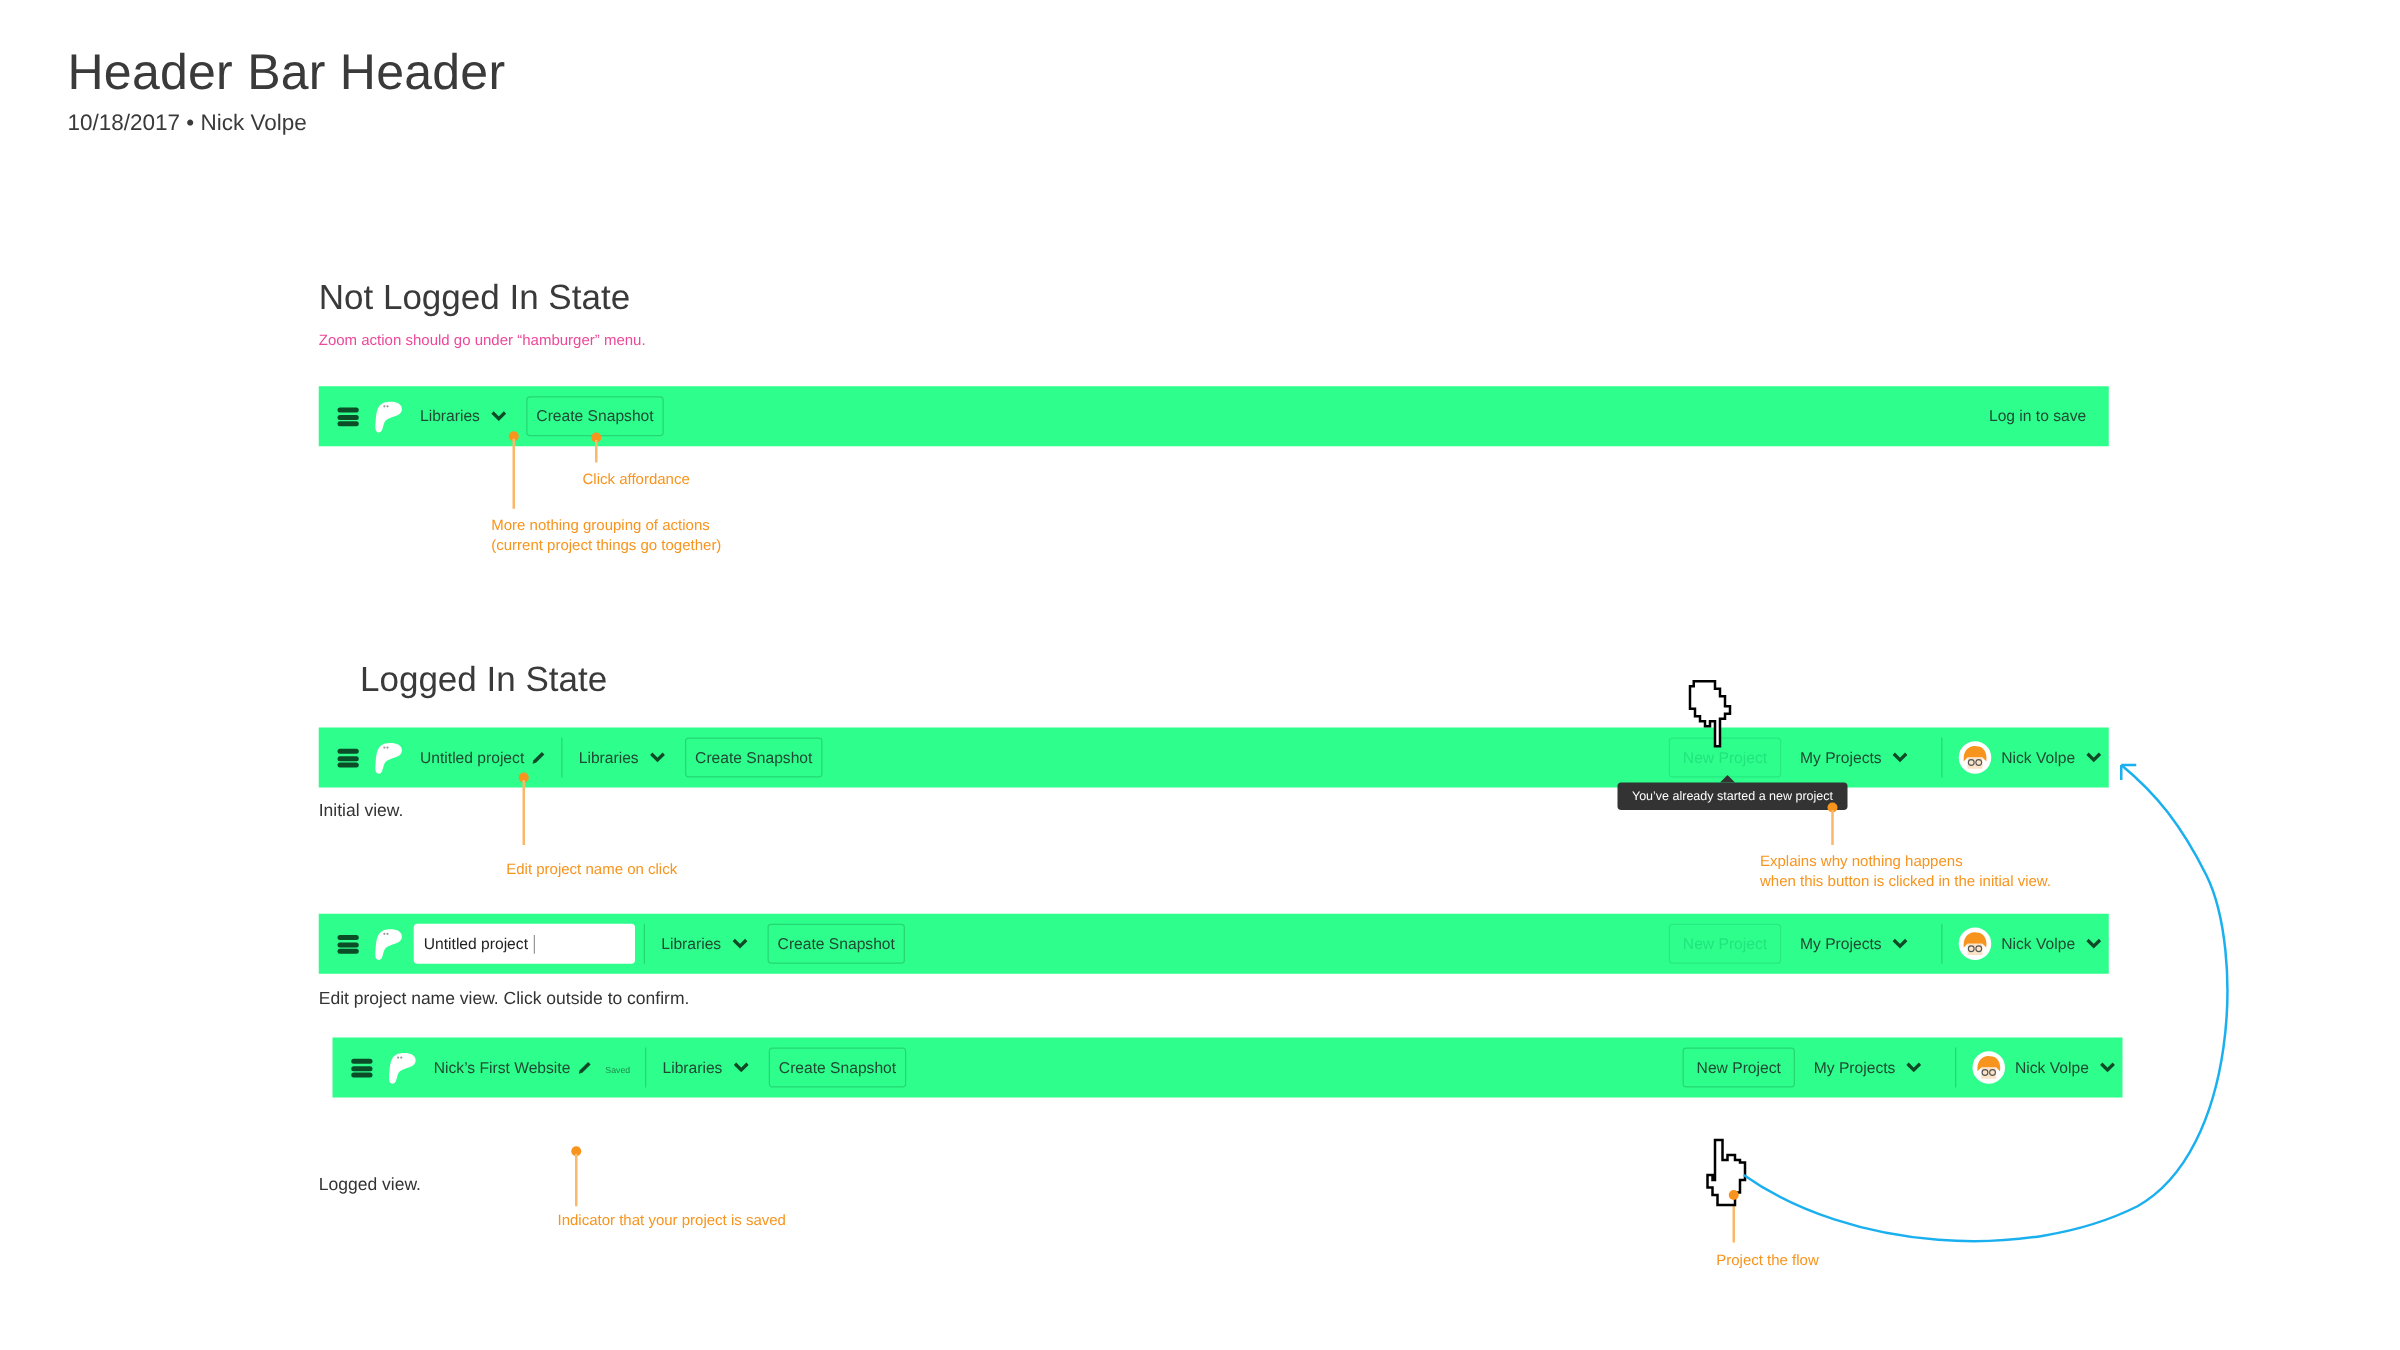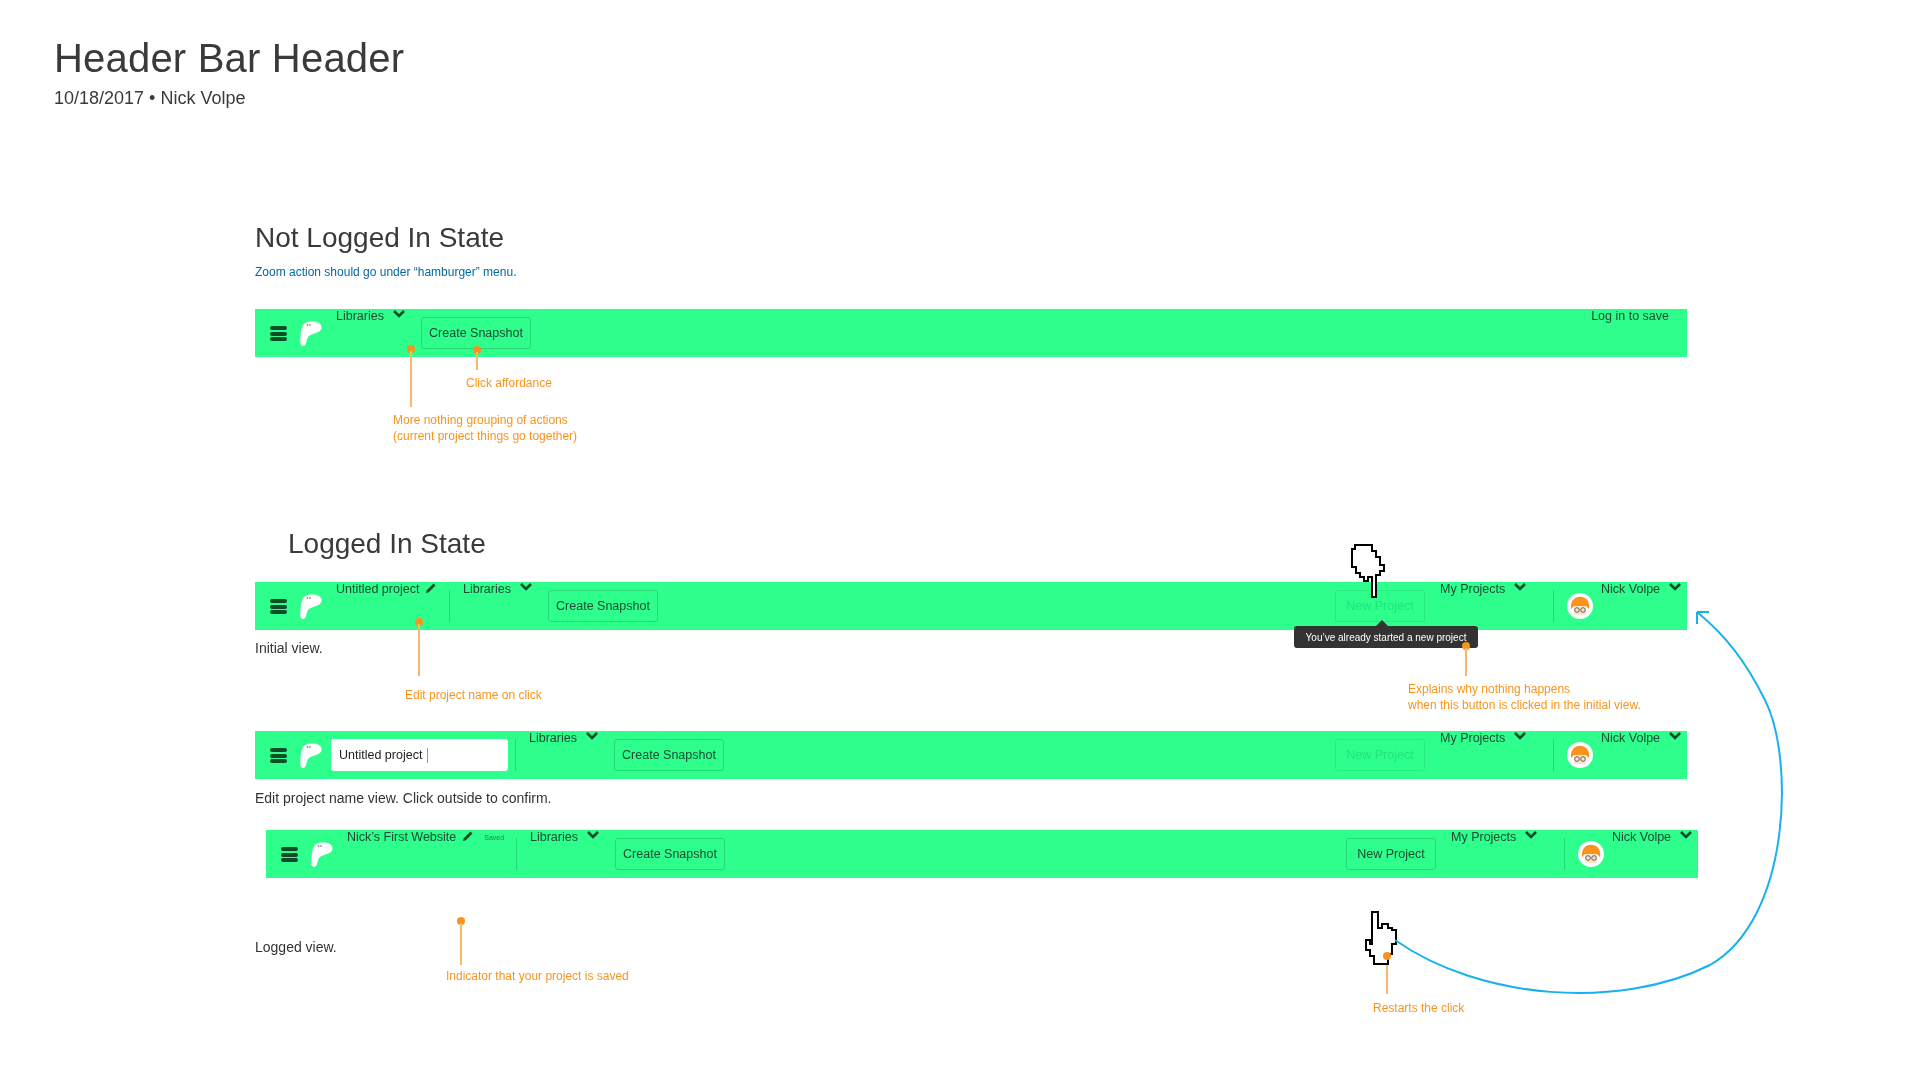--- a/index.html
+++ b/index.html
@@ -3,24 +3,24 @@
 <meta charset="utf-8">
 <style>
   * { box-sizing: border-box; margin: 0; padding: 0; }
   html, body { width: 1920px; height: 1080px; background: #ffffff; overflow: hidden; }
   body { position: relative; font-family: "Liberation Sans", sans-serif; color: #333; }
 
   .doc-title { position: absolute; left: 54px; top: 36px; font-size: 40px; font-weight: 300; color: #3a3a3a; letter-spacing: 0.2px; }
   .doc-sub { position: absolute; left: 54px; top: 88px; font-size: 18px; color: #3a3a3a; }
 
   .section-title { position: absolute; left: 255px; font-size: 28px; font-weight: 300; color: #3a3a3a; }
-  .section-note { position: absolute; left: 255px; font-size: 12px; color: #0369a1; }
+  .section-note { position: absolute; left: 255px; font-size: 12px; color: #ec4899; }
 
   .bar { position: absolute; left: 255px; width: 1432px; height: 48px; background: #2efe8c; }
-  .bar .item { position: absolute; top: 0; height: 48px; display: flex; font-size: 12.5px; color: #1f4a33; white-space: nowrap; }
+  .bar .item { position: absolute; top: 0; height: 48px; display: flex; align-items: center; font-size: 12.5px; color: #1f4a33; white-space: nowrap; }
 
   .hamburger { position: absolute; left: 15px; top: 17px; width: 17px; height: 15px; }
   .hamburger span { display: block; height: 4px; background: #0b4d26; border-radius: 2px; margin-bottom: 1.5px; }
   .logo { position: absolute; left: 44px; top: 11px; width: 24px; height: 28px; }
 
   .chev { display: inline-block; width: 14px; height: 10px; margin-left: 8px; }
 
   .btn-outline { position: absolute; top: 8px; height: 32px; border: 1px solid #25d874; border-radius: 3px; display: flex; align-items: center; justify-content: center; font-size: 12.5px; color: #1f4a33; background: #2efe8c; }
   .btn-outline.disabled { color: #22e47c; border-color: #27ea80; }
   .divider { position: absolute; top: 8px; width: 1px; height: 32px; background: #25d874; }
@@ -241,21 +241,21 @@
       </svg>
   </div>
 </div>
 <div class="state-note" style="top:939px;">Logged view.</div>
 
 <div class="ann-dot" style="left:457px;top:917px;"></div>
 <div class="ann-line" style="left:460px;top:923px;height:42px;"></div>
 <div class="ann" style="left:446px;top:968px;">Indicator that your project is saved</div>
 
 <div class="ann-line" style="left:1386px;top:958px;height:36px;"></div>
-<div class="ann" style="left:1373px;top:1000px;">Restarts the click</div>
+<div class="ann" style="left:1373px;top:1000px;">Project the flow</div>
 
 <svg class="cursor" style="left:1350px;top:543px;" viewBox="0 0 44 56">
   <path d="M5 2 L22 2 L22 8 L26 8 L26 14 L30 14 L30 22 L34 22 L34 28 L30 28 L30 32 L26 32 L26 54 L22 54 L22 34 L18 34 L18 38 L14 38 L14 34 L10 34 L10 30 L6 30 L6 24 L2 24 L2 6 L5 6 Z" fill="#fff" stroke="#000" stroke-width="2"></path>
 </svg>
 
 <svg class="cursor" style="left:1362px;top:910px;" viewBox="0 0 44 56">
   <path d="M10 2 L16 2 L16 18 L20 18 L20 14 L26 14 L26 18 L30 18 L30 20 L34 20 L34 34 L30 34 L30 44 L26 44 L26 54 L12 54 L12 46 L8 46 L8 40 L4 40 L4 30 L8 30 L8 34 L10 34 Z" fill="#fff" stroke="#000" stroke-width="2"></path>
 </svg>
 <div class="ann-dot" style="left:1383px;top:952px;"></div>
 

